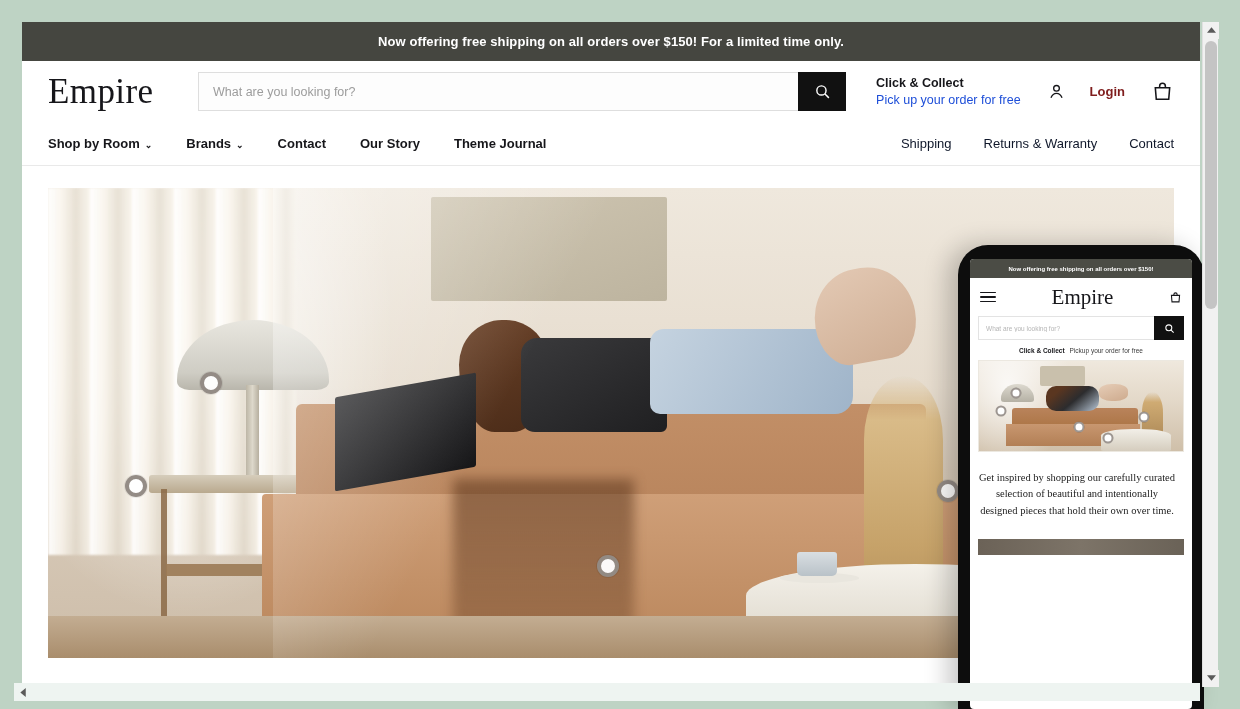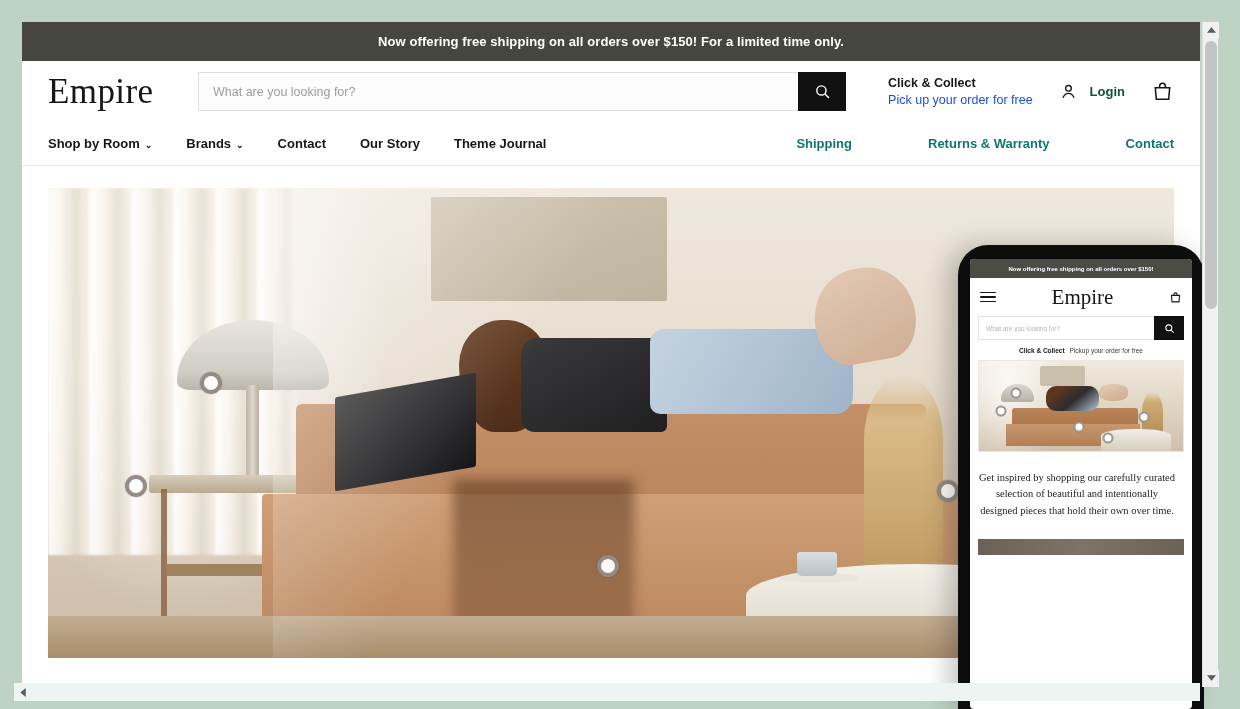--- a/index.html
+++ b/index.html
@@ -93,22 +93,22 @@
   .header-right {
     margin-left: auto;
     display: flex;
     align-items: center;
     gap: 26px;
   }
   .cc { line-height: 1.35; }
   .cc-title { font-size: 12.5px; font-weight: bold; color: #16161a; }
   .cc-sub   { font-size: 12.5px; color: #1d4ed8; }
   .login {
-    display: flex; align-items: center; gap: 12px;
-    font-size: 13px; font-weight: bold; color: #14532d;
+    display: flex; align-items: center; gap: 24px;
+    font-size: 13px; font-weight: bold; color: #7f1d1d;
     cursor: pointer;
   }
   .bag { cursor: pointer; display: flex; align-items: center; }
 
   
   .nav {
     height: 44px;
     padding: 0 26px;
     display: flex;
     align-items: center;
@@ -121,21 +121,21 @@
   .nav-item {
     font-size: 13px;
     font-weight: bold;
     color: #16161a;
     cursor: pointer;
     display: flex;
     align-items: center;
     gap: 5px;
     white-space: nowrap;
   }
-  .nav-right .nav-item { font-weight: bold; color: #0f766e; margin-left: 44px; }
+  .nav-right .nav-item { font-weight: normal; color: #0f172a; }
   .caret { font-size: 9px; color: #16161a; position: relative; top: 1px; }
 
   
   .hero-area { padding: 22px 26px 0 26px; background: #ffffff; }
   .hero {
     position: relative;
     width: 100%;
     height: 470px;
     overflow: hidden;
     background:

